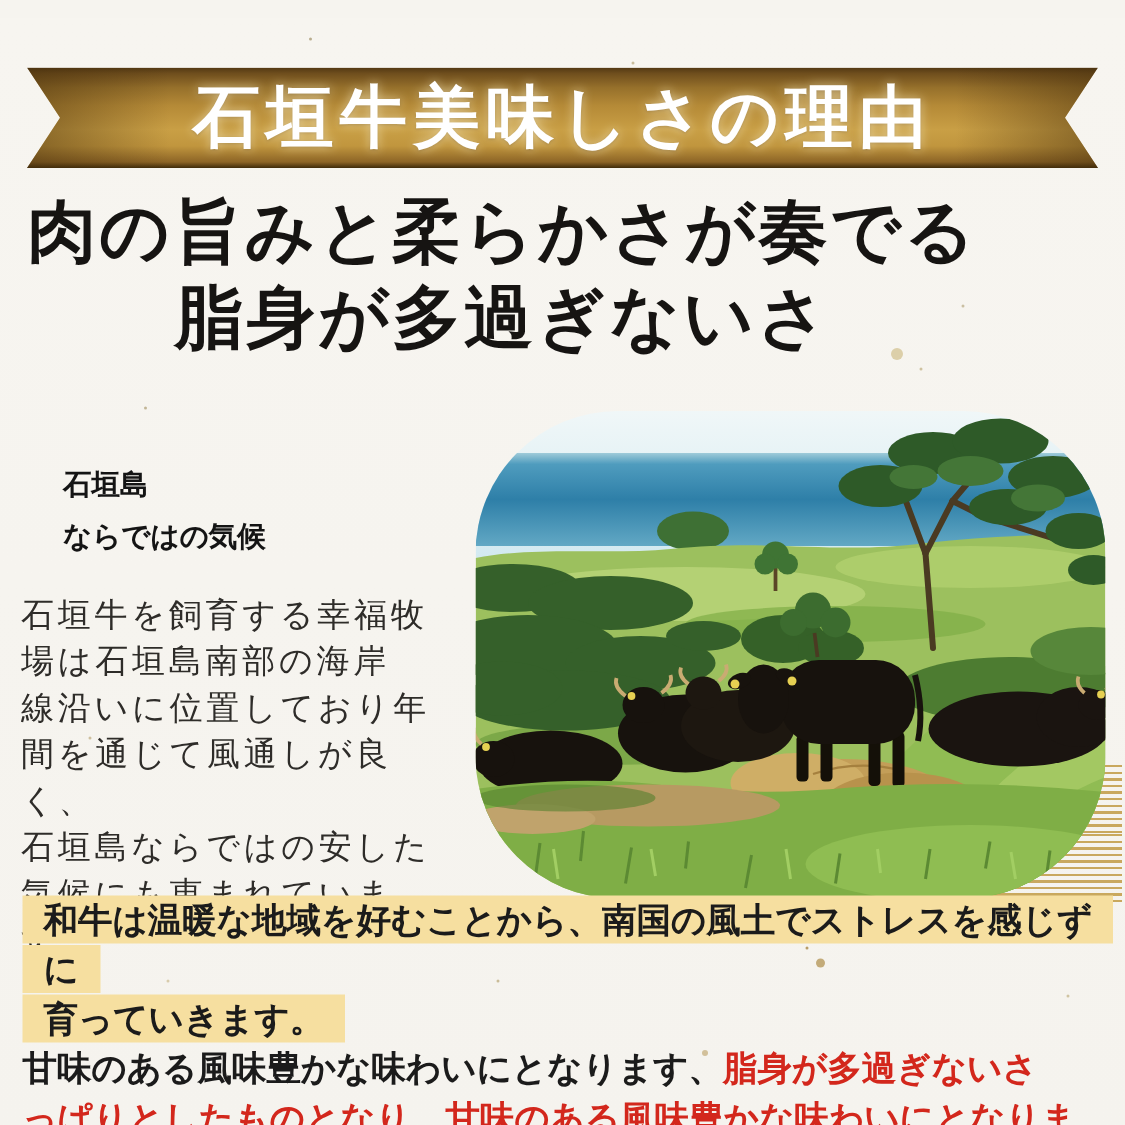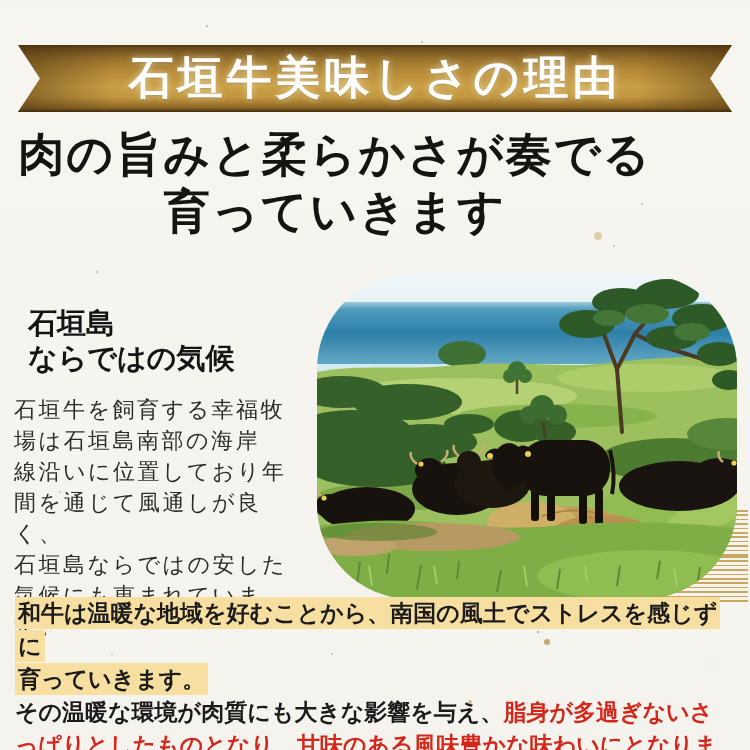--- a/index.html
+++ b/index.html
@@ -46,22 +46,22 @@
     font-family:"Liberation Serif","DejaVu Serif",serif;
     color:#161412;font-weight:700;font-size:46px;line-height:57px;letter-spacing:2px;
   }
 
   
   .point-label{
     position:absolute;left:30px;top:256px;
     font-size:27px;font-weight:700;letter-spacing:1px;color:#d5ab3e;
   }
   .point-title{
-    position:absolute;left:28px;top:294px;width:300px;
-    font-size:29px;font-weight:700;line-height:35px;color:#141414;
+    position:absolute;left:42px;top:294px;width:300px;
+    font-size:19px;font-weight:700;line-height:35px;color:#141414;
     white-space:pre-line;
   }
   .point-body{
     position:absolute;left:14px;top:382px;width:288px;
     font-size:22px;line-height:31px;letter-spacing:2.5px;color:#2e2c29;
     white-space:pre-line;
   }
 
   
   .ornament{position:absolute;left:585px;top:498px;width:163px;height:92px;z-index:1;}
@@ -79,39 +79,39 @@
   .photo{
     position:absolute;left:317px;top:262px;width:420px;height:325px;
     border-radius:95px;overflow:hidden;z-index:2;
   }
   .photo svg{display:block;}
 
   
   .footer{position:absolute;left:15px;top:585px;width:722px;z-index:3;}
   .footer p{margin:0;font-size:23px;font-weight:700;line-height:33px;color:#1b1b1b;white-space:pre-line;}
   .hl{
-    background:#f6dfa0;padding:3px 3px;
+    background:#f6dfa0;padding:3px 14px;
     -webkit-box-decoration-break:clone;box-decoration-break:clone;
   }
   .red{color:#d3271c;}
 </style>
 </head>
 <body>
 
 <div class="canvas">
 
   <div class="speckles"></div>
 
   <div class="ribbon">
     <span class="ribbon-title">石垣牛美味しさの理由</span>
   </div>
 
   <div class="heading">
     <div>肉の旨みと柔らかさが奏でる</div>
-    <div>育っていきます</div>
+    <div>脂身が多過ぎないさ</div>
   </div>
 
   <div class="point-title">石垣島
 ならではの気候</div>
   <div class="point-body">石垣牛を飼育する幸福牧
 場は石垣島南部の海岸
 線沿いに位置しており年
 間を通じて風通しが良く、
 石垣島ならではの安した
 気候にも恵まれています。</div>
@@ -288,17 +288,17 @@
             <path d="M360,312 l-3,-18"></path>
             <path d="M400,318 l-2,-16"></path>
         </g>
       </g>
     </svg>
   </div>
 
   <div class="footer">
     <p><span class="hl">和牛は温暖な地域を好むことから、南国の風土でストレスを感じずに
 育っていきます。</span></p>
-    <p><span>その温暖な環境が肉質にも大きな影響を与え、</span><span class="red">脂身が多過ぎないさ
+    <p><span>甘味のある風味豊かな味わいにとなります、</span><span class="red">脂身が多過ぎないさ
 っぱりとしたものとなり、甘味のある風味豊かな味わいにとなります。</span></p>
   </div>
 
 </div>
 
 </body></html>

